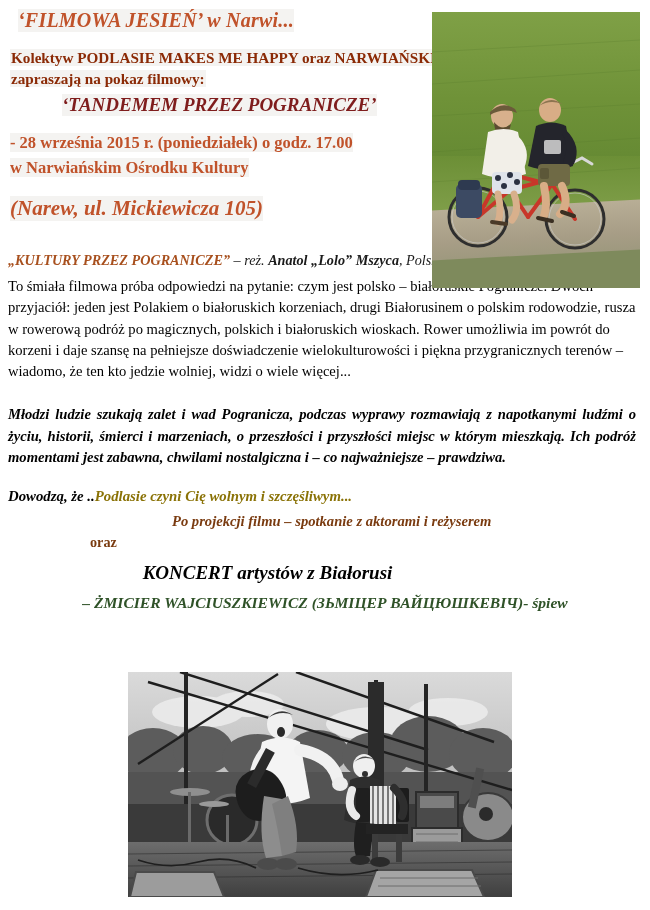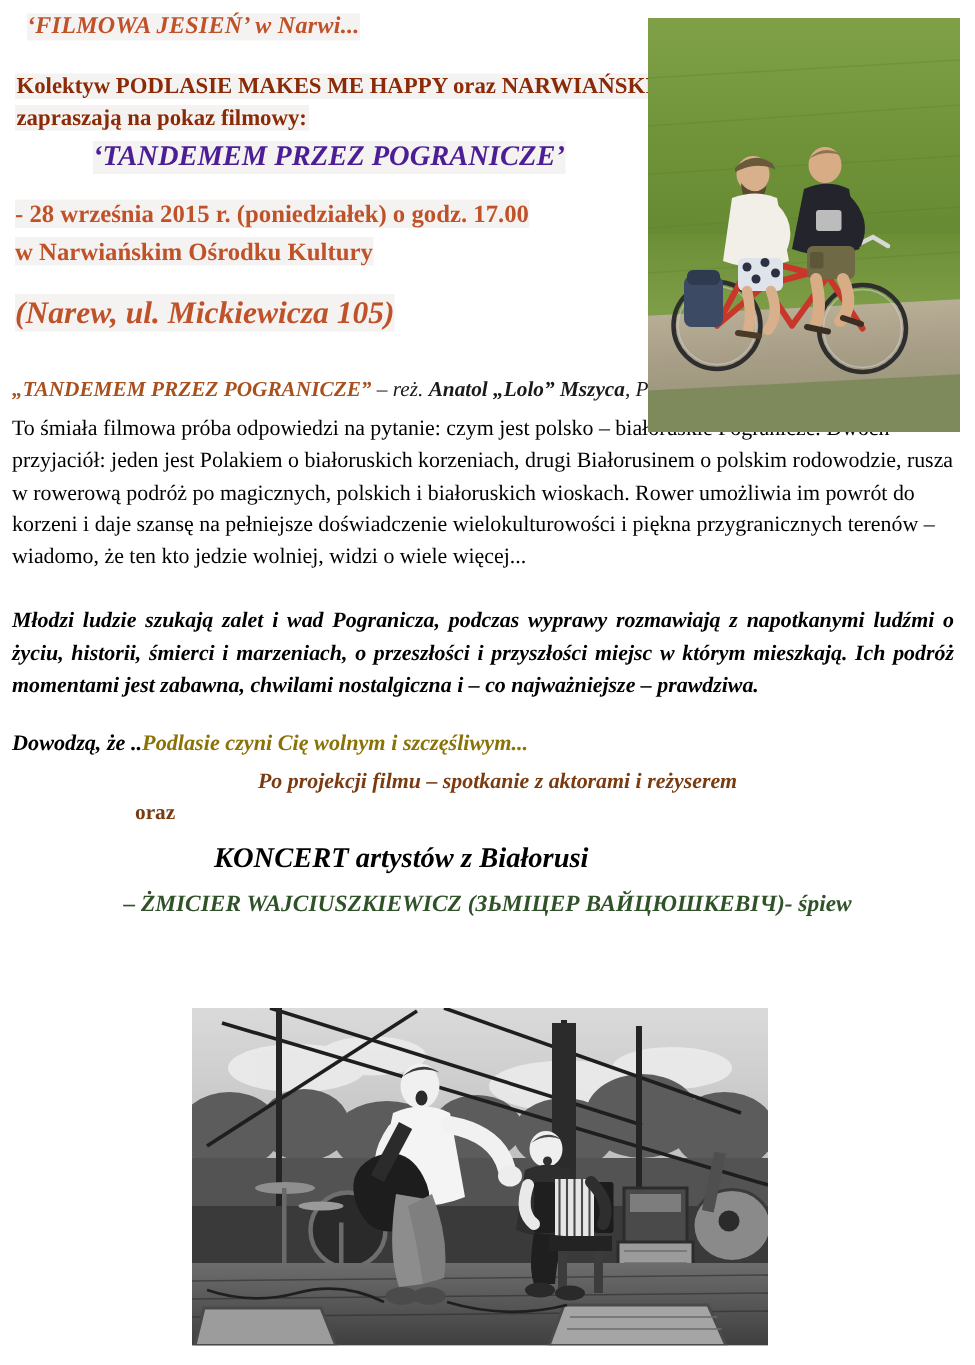--- a/index.html
+++ b/index.html
@@ -25,21 +25,21 @@
   }
 
   
   .hl { background: #f4f3f1; }
 
   
   .title-line {
     position: absolute;
     left: 18px;
     top: 9px;
-    font-size: 16px;
+    font-size: 20px;
     font-weight: bold;
     font-style: italic;
     color: #c0522a;
     letter-spacing: .2px;
     white-space: nowrap;
   }
 
   
   .invite {
     position: absolute;
@@ -53,21 +53,21 @@
   }
   .invite span.hl { padding: 0 1px; }
 
   .film-title {
     position: absolute;
     left: 62px;
     top: 94px;
     font-size: 19px;
     font-weight: bold;
     font-style: italic;
-    color: #4c1d95;
+    color: #7f1d1d;
     white-space: nowrap;
   }
 
   .when {
     position: absolute;
     left: 10px;
     top: 130px;
     width: 470px;
     font-size: 16.5px;
     font-weight: bold;
@@ -246,21 +246,21 @@
   <div class="film-title hl">‘TANDEMEM PRZEZ POGRANICZE’</div>
 
   <div class="when">
     <div><span class="hl">- 28 września 2015 r. (poniedziałek) o godz. 17.00</span></div>
     <div><span class="hl"> w Narwiańskim Ośrodku Kultury</span></div>
   </div>
 
   <div class="place hl">(Narew, ul. Mickiewicza 105)</div>
 
   <div class="credits">
-    <span class="ttl">„TANDEMEM PRZEZ POGRANICZE”</span><span class="rest"> – </span><span class="rest">reż. </span><span class="rest"><b>Anatol „Lolo” Mszyca</b></span><span class="rest">, Polska 2012, 61 min.</span>
+    <span class="ttl">„KULTURY PRZEZ POGRANICZE”</span><span class="rest"> – </span><span class="rest">reż. </span><span class="rest"><b>Anatol „Lolo” Mszyca</b></span><span class="rest">, Polska 2012, 61 min.</span>
   </div>
 
   <div class="body-para">To śmiała filmowa próba odpowiedzi na pytanie: czym jest polsko – białoruskie Pogranicze. Dwóch przyjaciół: jeden jest Polakiem o białoruskich korzeniach, drugi Białorusinem o polskim rodowodzie, rusza w rowerową podróż po magicznych, polskich i białoruskich wioskach. Rower umożliwia im powrót do korzeni i daje szansę na pełniejsze doświadczenie wielokulturowości i piękna przygranicznych terenów – wiadomo, że ten kto jedzie wolniej, widzi o wiele więcej...</div>
 
   <div class="ital-para">Młodzi ludzie szukają zalet i wad Pogranicza, podczas wyprawy rozmawiają z napotkanymi ludźmi o życiu, historii, śmierci i marzeniach, o przeszłości i przyszłości miejsc w którym mieszkają. Ich podróż momentami jest zabawna, chwilami nostalgiczna i – co najważniejsze – prawdziwa.</div>
 
   <div class="dowodza">
     <span class="lead">Dowodzą, że ..</span><span class="quote">Podlasie czyni Cię wolnym i szczęśliwym...</span>
   </div>
 

